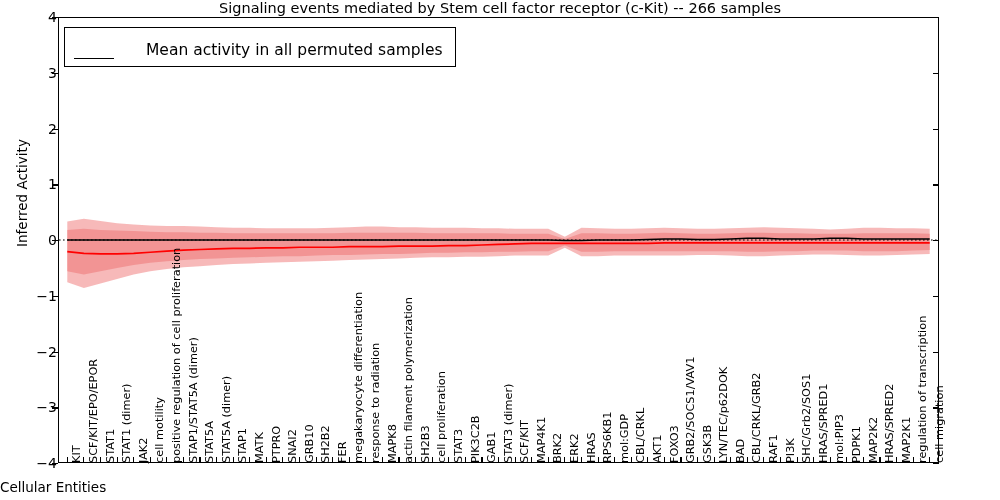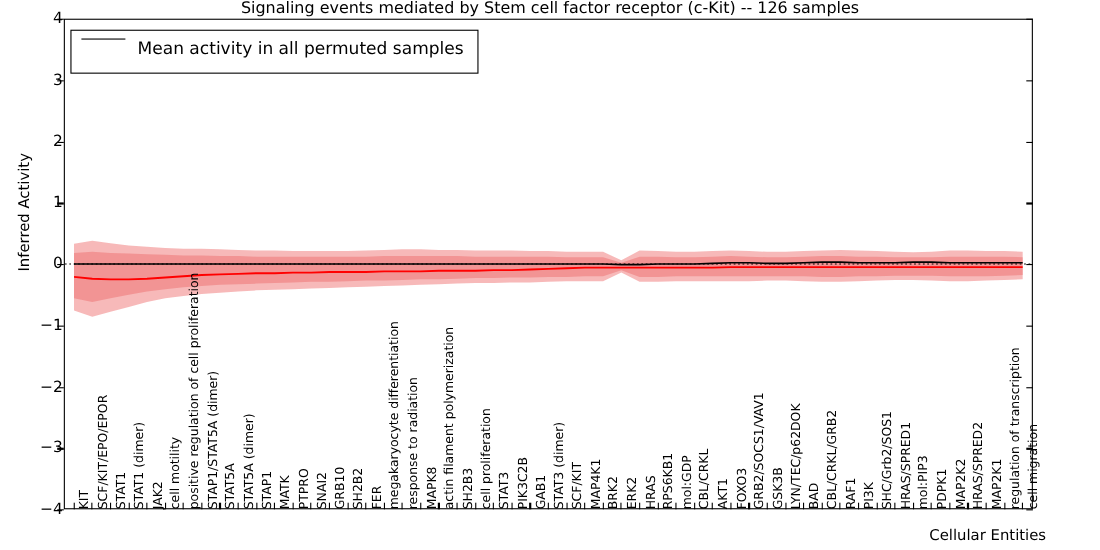--- a/index.html
+++ b/index.html
@@ -34,53 +34,53 @@
   }
   .ytick-label{
     position:absolute;right:943px;width:40px;text-align:right;
     font-size:14px;line-height:14px;margin-top:-7px;white-space:nowrap;
   }
   .ytick-mark{position:absolute;left:52px;width:6px;height:1.3px;background:#000;}
   .ytick-mark.right{left:933px;width:6px;}
 
   
   #xlabel{
-    position:absolute;left:0;top:479px;width:924px;text-align:right;
-    font-size:13.5px;white-space:nowrap;margin-left:27px;
+    position:absolute;left:0;top:479px;width:924px;text-align:left;
+    font-size:13.5px;white-space:nowrap;
   }
   .xtick-mark{position:absolute;top:457px;width:1.1px;height:6px;background:#000;}
   .xlab{
     position:absolute;
     font-size:11.3px;line-height:11.3px;
     white-space:nowrap;
     transform-origin:left top;
     transform:rotate(-90deg);
     color:#000;
   }
 
   
   #legend{
     position:absolute;left:64px;top:27px;
     border:1.2px solid #000;background:#fff;
     padding:7px 12px 7px 9px;
   }
-  .legend-row{display:flex;align-items:flex-start;height:24px;}
+  .legend-row{display:flex;align-items:flex-end;height:24px;gap:21px;}
   .legend-swatch{width:40px;height:0;border-top:1.6px solid #000;margin-right:11px;}
   .legend-swatch.red{border-top-color:#ff0000;}
   .legend-text{font-size:15.5px;white-space:nowrap;}
 
   
   svg.datalayer{position:absolute;left:0;top:0;}
 </style>
 </head>
 <body>
 
 <div id="figure">
 
-  <div id="chart-title">Signaling events mediated by Stem cell factor receptor (c-Kit) -- 126 samples</div>
+  <div id="chart-title">Signaling events mediated by Stem cell factor receptor (c-Kit) -- 266 samples</div>
 
   <div id="ylabel">Inferred Activity</div>
   <div id="xlabel">Cellular Entities</div>
 
   <div id="axis-decor">
       <div class="ytick-label" style="top: 463px;">−4</div>
       <div class="ytick-mark" style="top: 463px;"></div>
       <div class="ytick-mark right" style="top: 463px;"></div>
       <div class="ytick-label" style="top: 407.25px;">−3</div>
       <div class="ytick-mark" style="top: 407.25px;"></div>

